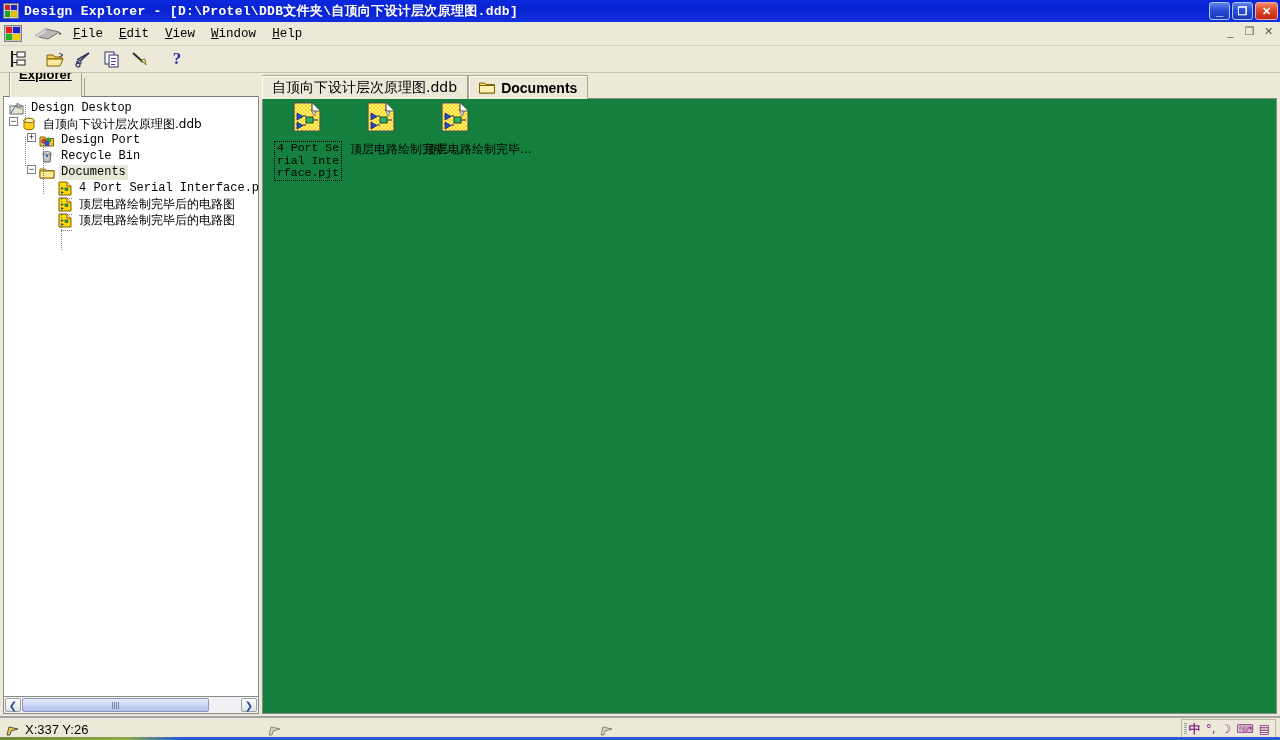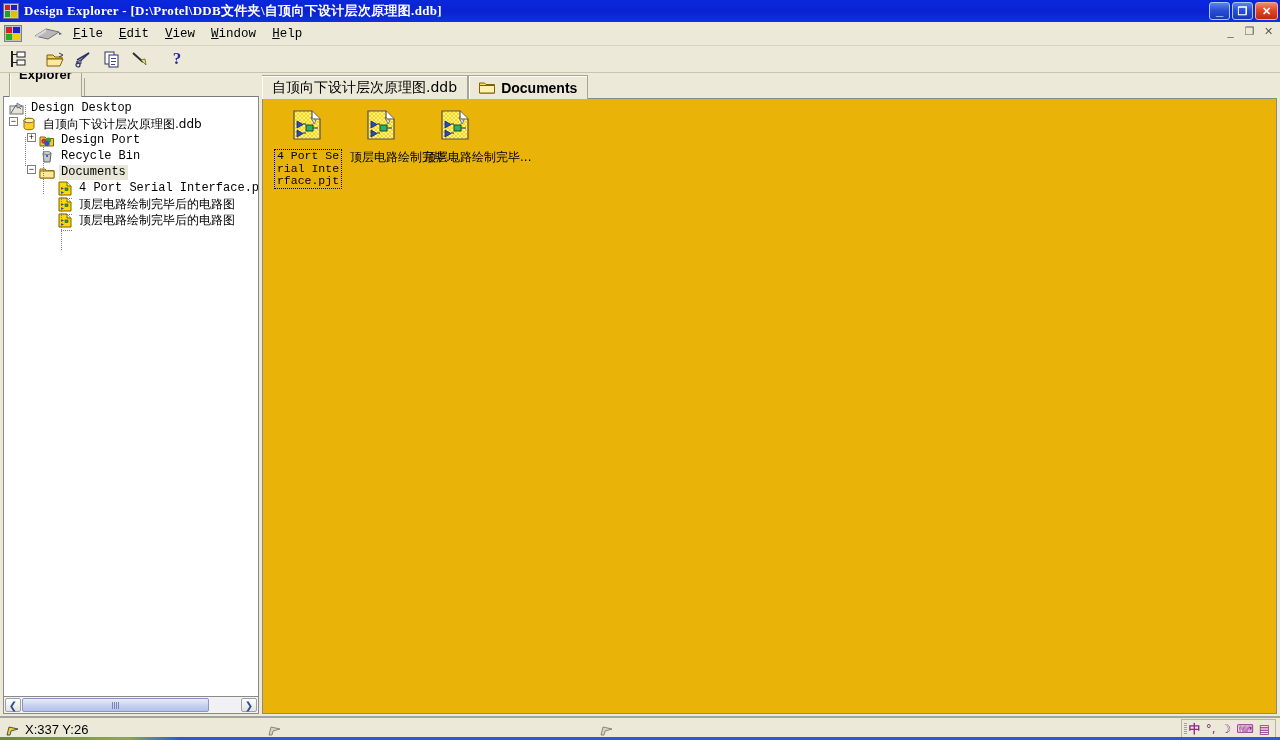--- a/index.html
+++ b/index.html
@@ -35,21 +35,21 @@
   }
   .title-icon i {
     position: absolute; display: block;
   }
   .ti-r { background:#d02020; left:1px; top:1px; width:5px; height:5px; }
   .ti-g { background:#20a020; left:1px; top:7px; width:5px; height:6px; }
   .ti-b { background:#2020c0; left:7px; top:1px; width:6px; height:5px; }
   .ti-y { background:#e0c000; left:7px; top:7px; width:6px; height:6px; }
   .title-text {
     color: #ffffff;
-    font-family: Liberation Serif, serif;
+    font-family: Liberation Mono, monospace;
     font-size: 13px;
     font-weight: bold;
     letter-spacing: 0.3px;
     white-space: nowrap;
     flex: 1 1 auto;
     overflow: hidden;
     text-overflow: clip;
   }
   .title-buttons { display: flex; gap: 2px; flex: 0 0 auto; align-items: center; }
   .tbtn {
@@ -177,20 +177,21 @@
     border: 1px solid #a8a498;
     border-bottom: none;
     border-radius: 3px 3px 0 0;
     display: flex; align-items: center;
     font-size: 13px; font-weight: bold;
     font-family: "Liberation Sans", sans-serif;
     color: #000;
     position: relative; z-index: 2;
     cursor: default;
     box-shadow: inset 1px 1px 0 #fffdf4;
+    text-decoration: underline;
   }
   .tab-gap {
     width: 6px; height: 19px;
     border-left: 1px solid #a8a498;
     margin-left: 2px;
     align-self: flex-end;
   }
   .tree-box {
     flex: 1 1 auto;
     background: #ffffff;
@@ -298,26 +299,26 @@
     cursor: default;
     box-shadow: inset 1px 1px 0 #fffdf4;
   }
   .doc-tab.active { font-weight: bold; }
   .doc-tab.first { border-left: none; }
   .folder-ic {
     width: 16px; height: 13px; position: relative; flex: 0 0 auto;
   }
   .doc-area {
     flex: 1 1 auto;
-    background: #eab308;
+    background: #15803d;
     border: 1px solid #8a8a8a;
     margin-top: -1px;
     position: relative;
     overflow: hidden;
-    padding: 8px 0 0 8px;
+    padding: 0 0 0 8px;
     box-sizing: border-box;
   }
   .icon-grid { display: flex; gap: 0; align-items: flex-start; }
   .doc-item {
     width: 74px;
     display: flex; flex-direction: column; align-items: center;
     cursor: default;
     padding-top: 2px;
   }
   .doc-item .sheet { margin-bottom: 4px; }

